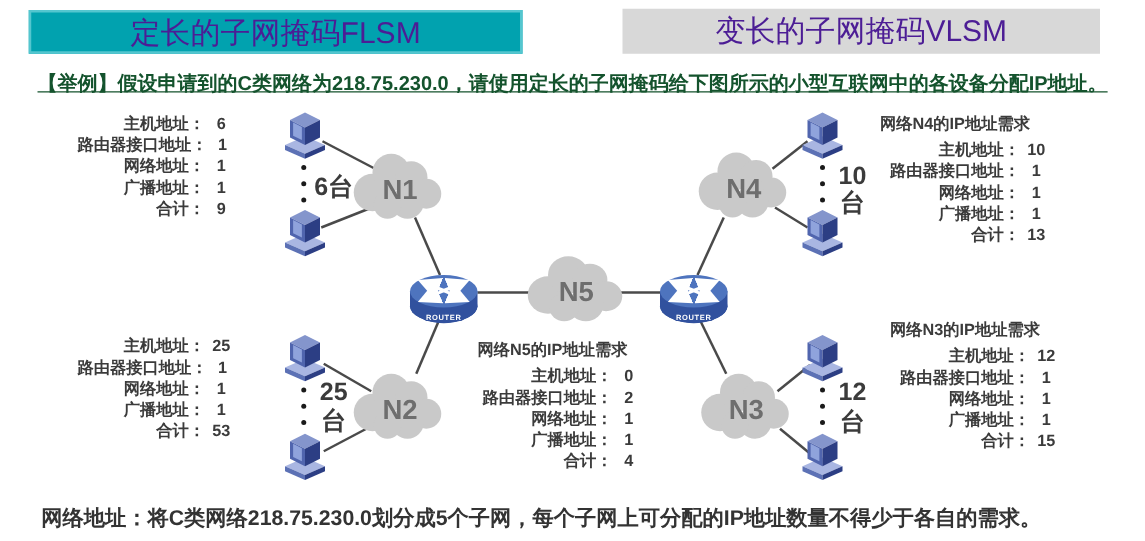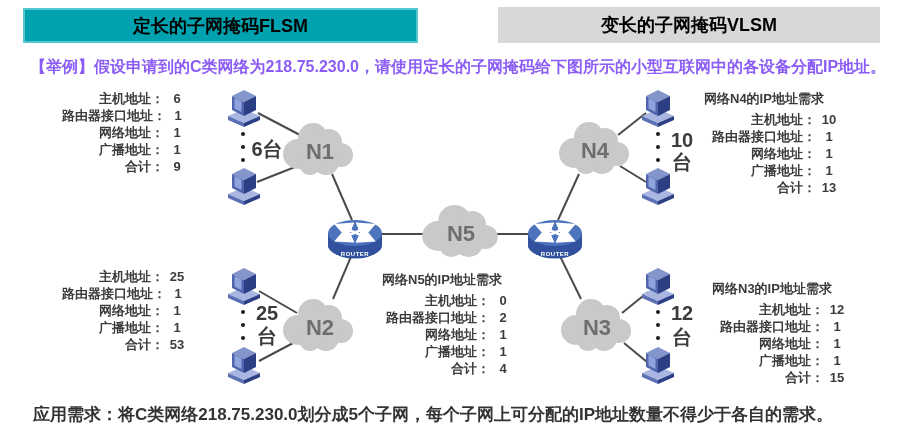--- a/index.html
+++ b/index.html
@@ -2,41 +2,41 @@
 <html><head>
 <meta charset="utf-8">
 <style>
   html,body{margin:0;padding:0}
   body{
     width:916px;height:433px;position:relative;background:#ffffff;
     font-family:"Liberation Sans","DejaVu Sans",sans-serif;overflow:hidden;
   }
   .tab{
     position:absolute;display:flex;align-items:center;justify-content:center;
-    font-weight:bold;font-size:18px;color:#000000;box-sizing:border-box;
+    font-weight:normal;font-size:24px;color:#4c1d95;box-sizing:border-box;
   }
   #tab-flsm{left:23px;top:8px;width:395px;height:35px;background:#01A2AF;border:2px solid #54C6CF}
   #tab-vlsm{left:498px;top:7px;width:382px;height:36px;background:#D8D8D8}
   .example{
     position:absolute;left:30px;top:57px;font-size:16px;font-weight:bold;
-    color:#8b5cf6;white-space:nowrap;
+    color:#14532d;white-space:nowrap;text-decoration:underline;
   }
   .requirement{
     position:absolute;left:33px;top:403px;font-size:17px;font-weight:bold;
     color:#333333;white-space:nowrap;
   }
   .block{position:absolute;font-size:13px;font-weight:bold;color:#3B3B3B;line-height:17px}
   .block .title{margin-bottom:4px;white-space:nowrap}
   .block .row{display:flex;justify-content:flex-end;white-space:nowrap}
   .block .val{width:26px;text-align:center}
   #blk-n1{left:62px;top:90px;width:128px}
   #blk-n2{left:62px;top:268px;width:128px}
   #blk-n5{left:382px;top:271px;width:134px}
   #blk-n4{left:704px;top:90px;width:138px}
-  #blk-n3{left:712px;top:280px;width:138px}
+  #blk-n3{left:712px;top:255px;width:138px}
   svg#diagram{position:absolute;left:0;top:0}
   .cloud-label{font-size:22px;font-weight:bold;fill:#6E6E6E;text-anchor:middle}
   .host-label{font-size:20px;font-weight:bold;fill:#3B3B3B;text-anchor:middle}
   .router-label{font-size:6px;font-weight:bold;fill:#ffffff;text-anchor:middle;letter-spacing:.5px}
 </style>
 </head>
 <body>
 
 <div id="tab-flsm" class="tab">定长的子网掩码FLSM</div>
 <div id="tab-vlsm" class="tab">变长的子网掩码VLSM</div>
@@ -254,13 +254,13 @@
   <div class="row">
       <span class="lbl">广播地址：</span>
       <span class="val">1</span>
     </div>
   <div class="row">
       <span class="lbl">合计：</span>
       <span class="val">15</span>
     </div>
 </div>
 
-<div class="requirement">应用需求：将C类网络218.75.230.0划分成5个子网，每个子网上可分配的IP地址数量不得少于各自的需求。</div>
+<div class="requirement">网络地址：将C类网络218.75.230.0划分成5个子网，每个子网上可分配的IP地址数量不得少于各自的需求。</div>
 
 </body></html>

